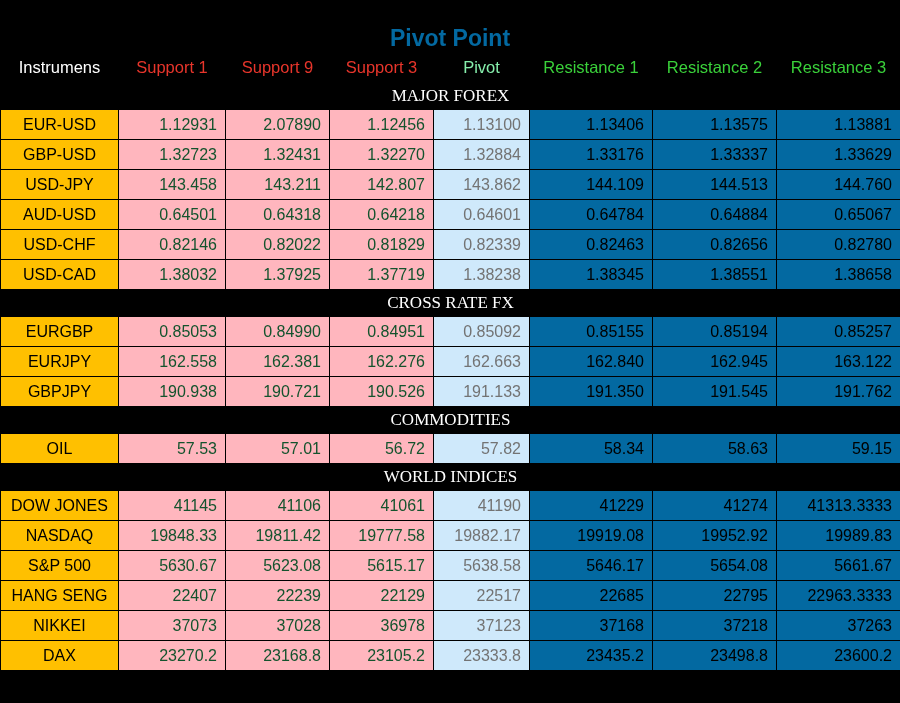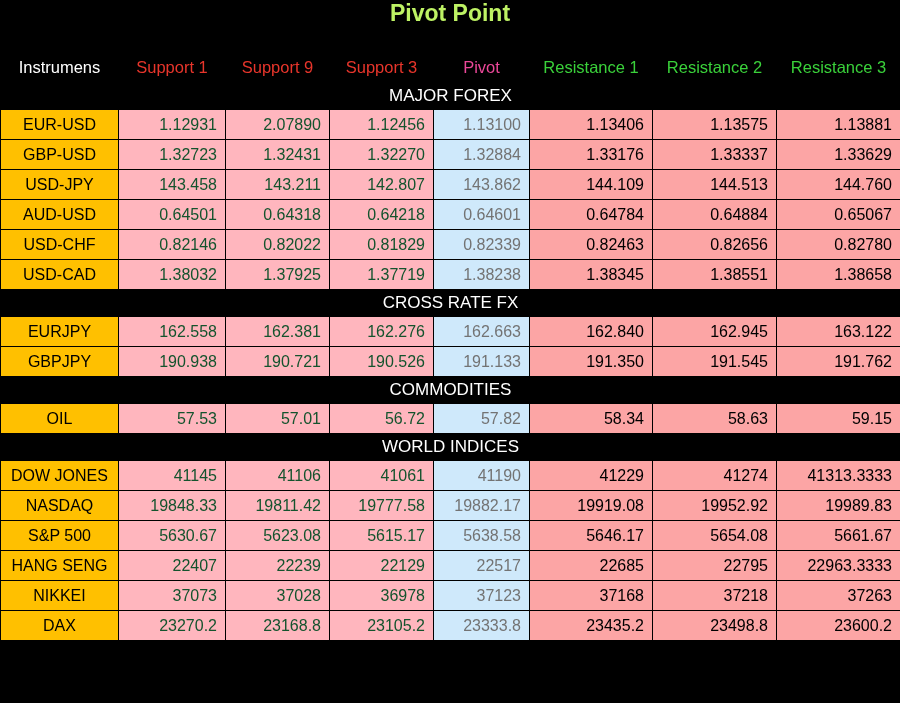--- a/index.html
+++ b/index.html
@@ -17,24 +17,24 @@
     width: 900px;
     height: 703px;
     background: #000000;
     box-sizing: border-box;
     display: flex;
     flex-direction: column;
   }
   .title-bar {
     height: 52px;
     display: flex;
-    align-items: flex-start;
+    align-items: flex-end;
     justify-content: center;
     background: #000000;
-    color: #bef264;
+    color: #0369a1;
     font-size: 23px;
     font-weight: bold;
   }
   table {
     border-collapse: collapse;
     width: 900px;
     table-layout: fixed;
   }
   col.c0 { width: 118px; }
   col.c1 { width: 107px; }
@@ -55,32 +55,33 @@
   
   tr.header-row th {
     background: #000000;
     font-weight: normal;
     font-size: 16.5px;
     text-align: center;
     height: 30px;
   }
   th.h-instr { color: #ffffff; text-align: center; }
   th.h-sup { color: #e8352b; }
-  th.h-piv { color: #ec4899; }
+  th.h-piv { color: #86efac; }
   th.h-res { color: #3ad13a; }
 
   
   tr.section-row td {
     background: #000000;
     color: #ffffff;
     text-align: center;
     font-size: 17px;
     height: 27px;
     border-left: none;
     border-right: none;
+    font-family: Liberation Serif, serif;
   }
 
   
   td.instr {
     background: #ffc000;
     color: #000000;
     text-align: center;
     font-size: 16px;
   }
   td.sup {
@@ -89,21 +90,21 @@
     text-align: right;
     font-size: 16px;
   }
   td.piv {
     background: #cfe9fb;
     color: #737373;
     text-align: right;
     font-size: 16px;
   }
   td.res {
-    background: #fca5a5;
+    background: #0369a1;
     color: #000000;
     text-align: right;
     font-size: 16px;
   }
 </style>
 </head>
 <body>
 
 <div id="sheet">
 
@@ -195,20 +196,30 @@
           <td class="sup">1.37719</td>
           <td class="piv">1.38238</td>
           <td class="res">1.38345</td>
           <td class="res">1.38551</td>
           <td class="res">1.38658</td>
         </tr>
         <tr class="section-row">
           <td colspan="8">CROSS RATE FX</td>
         </tr>
         <tr>
+          <td class="instr">EURGBP</td>
+          <td class="sup">0.85053</td>
+          <td class="sup">0.84990</td>
+          <td class="sup">0.84951</td>
+          <td class="piv">0.85092</td>
+          <td class="res">0.85155</td>
+          <td class="res">0.85194</td>
+          <td class="res">0.85257</td>
+        </tr>
+        <tr>
           <td class="instr">EURJPY</td>
           <td class="sup">162.558</td>
           <td class="sup">162.381</td>
           <td class="sup">162.276</td>
           <td class="piv">162.663</td>
           <td class="res">162.840</td>
           <td class="res">162.945</td>
           <td class="res">163.122</td>
         </tr>
         <tr>

